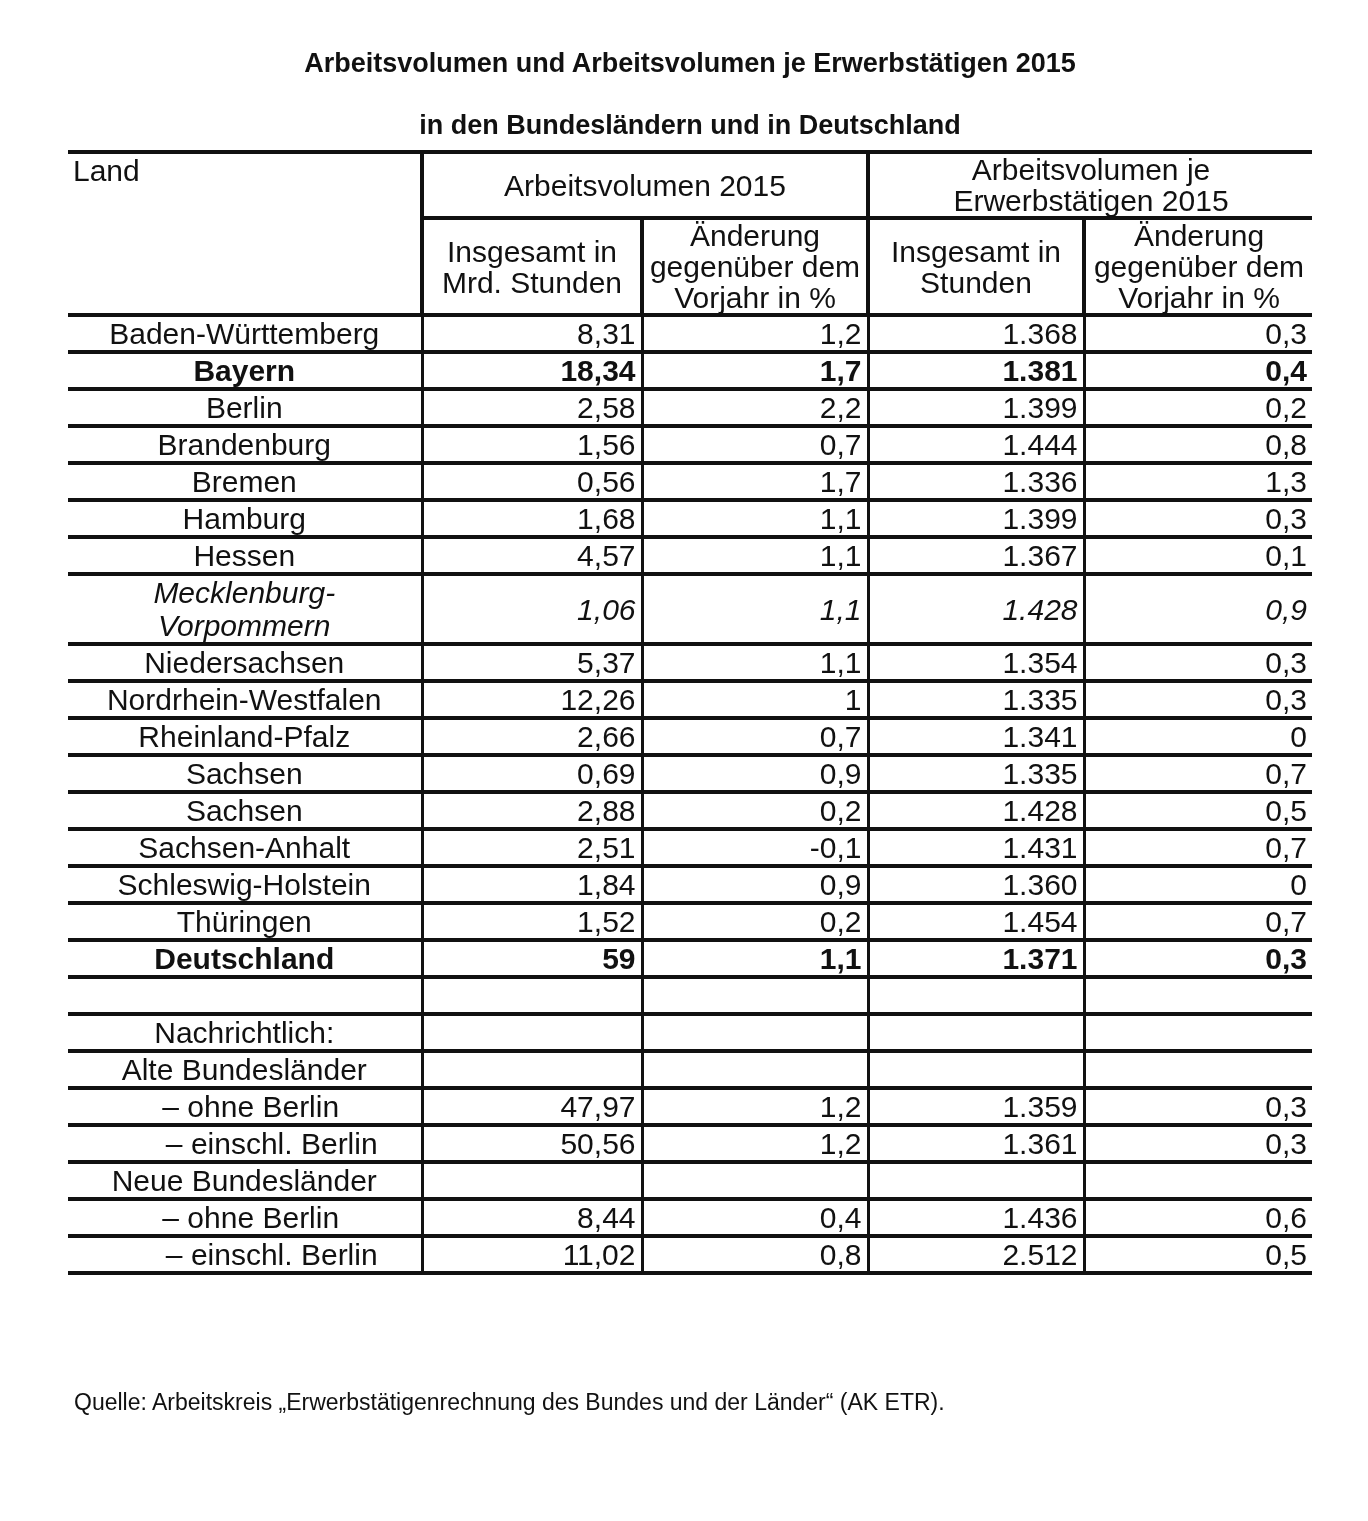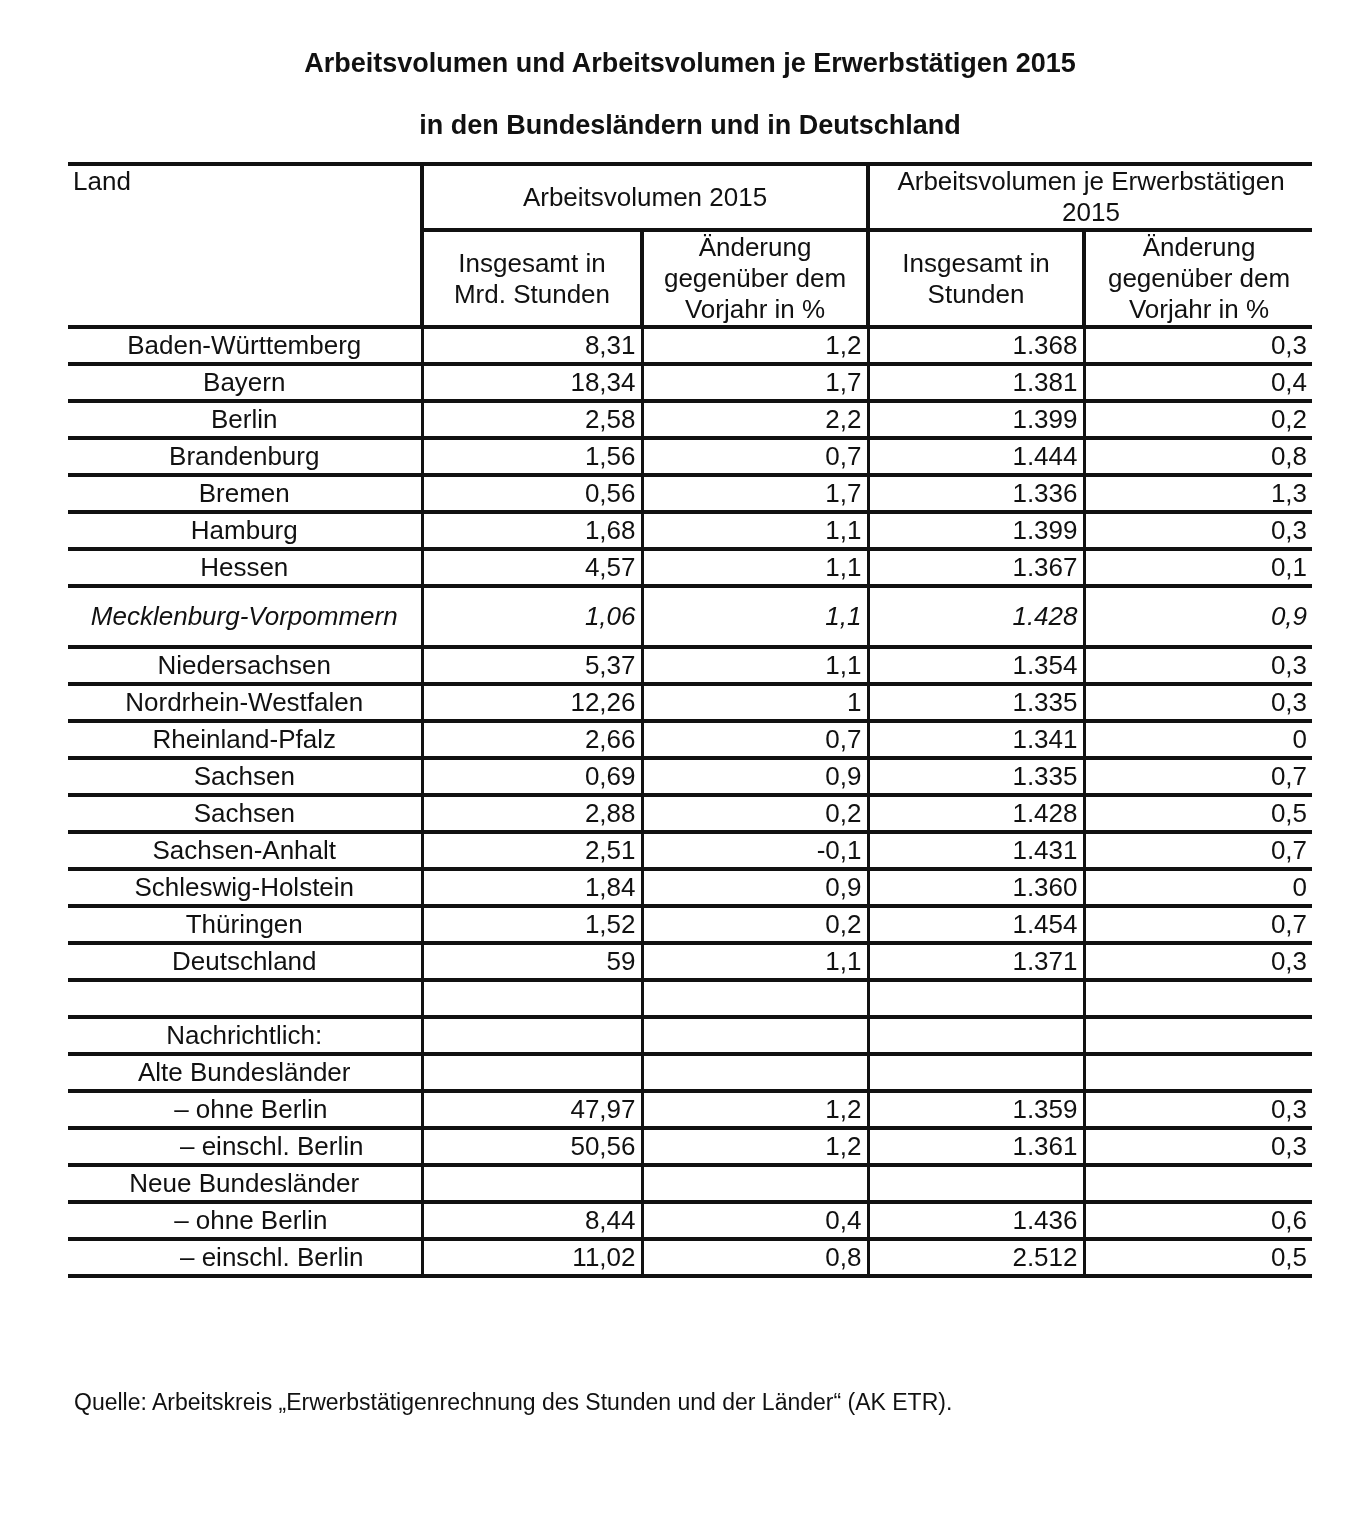--- a/index.html
+++ b/index.html
@@ -1,33 +1,33 @@
 <!DOCTYPE html>
 <html><head>
 <meta charset="utf-8">
 <style>
   html, body { margin: 0; padding: 0; background: #ffffff; }
   body { width: 1368px; height: 1521px; position: relative; font-family: "Liberation Sans", sans-serif; color: #111; }
   .title { position: absolute; left: 0; width: 1380px; text-align: center; font-weight: bold; font-size: 27px; }
   #t1 { top: 48px; }
   #t2 { top: 110px; }
-  table.data { position: absolute; left: 68px; top: 162px; border-collapse: collapse; table-layout: fixed; width: 1244px; font-size: 26px; }
+  table.data { position: absolute; left: 68px; top: 150px; border-collapse: collapse; table-layout: fixed; width: 1244px; font-size: 30px; }
   table.data td, table.data th { border: 4px solid #111; padding: 0 5px; font-weight: normal; }
   table.data td { border-left: 3px solid #111; border-right: 3px solid #111; }
   table.data tr td:first-child, table.data tr th:first-child { border-left: none; }
   table.data tr td:last-child, table.data tr th:last-child { border-right: none; }
   col.c0 { width: 354px; } col.c1 { width: 220px; } col.c2 { width: 226px; } col.c3 { width: 216px; } col.c4 { width: 228px; }
   th.group { height: 58px; text-align: center; vertical-align: middle; line-height: 31px; }
   th.sub { height: 88px; text-align: center; vertical-align: middle; line-height: 31px; }
   th.land { text-align: left; vertical-align: top; padding-top: 62px; padding-left: 5px; }
   td { height: 33px; line-height: 33px; }
   td.num { text-align: right; padding-right: 3px; }
   td.lbl { text-align: center; }
   tr.tall td { height: 57px; font-style: italic; }
-  tr.bold td { font-weight: normal; }
+  tr.bold td { font-weight: bold; }
   .ind1 { padding-left: 18px !important; }
   .ind2 { padding-left: 60px !important; }
   .source { position: absolute; left: 74px; top: 1389px; font-size: 23px; }
 </style>
 </head>
 <body>
 
 <div class="title" id="t1">Arbeitsvolumen und Arbeitsvolumen je Erwerbstätigen 2015</div>
 <div class="title" id="t2">in den Bundesländern und in Deutschland</div>
 
@@ -224,13 +224,13 @@
       <tr>
         <td class="lbl ind2">– einschl. Berlin</td>
         <td class="num">11,02</td>
         <td class="num">0,8</td>
         <td class="num">2.512</td>
         <td class="num">0,5</td>
       </tr>
     </tbody>
 </table>
 
-<div class="source">Quelle: Arbeitskreis „Erwerbstätigenrechnung des Stunden und der Länder“ (AK ETR).</div>
+<div class="source">Quelle: Arbeitskreis „Erwerbstätigenrechnung des Bundes und der Länder“ (AK ETR).</div>
 
 </body></html>

